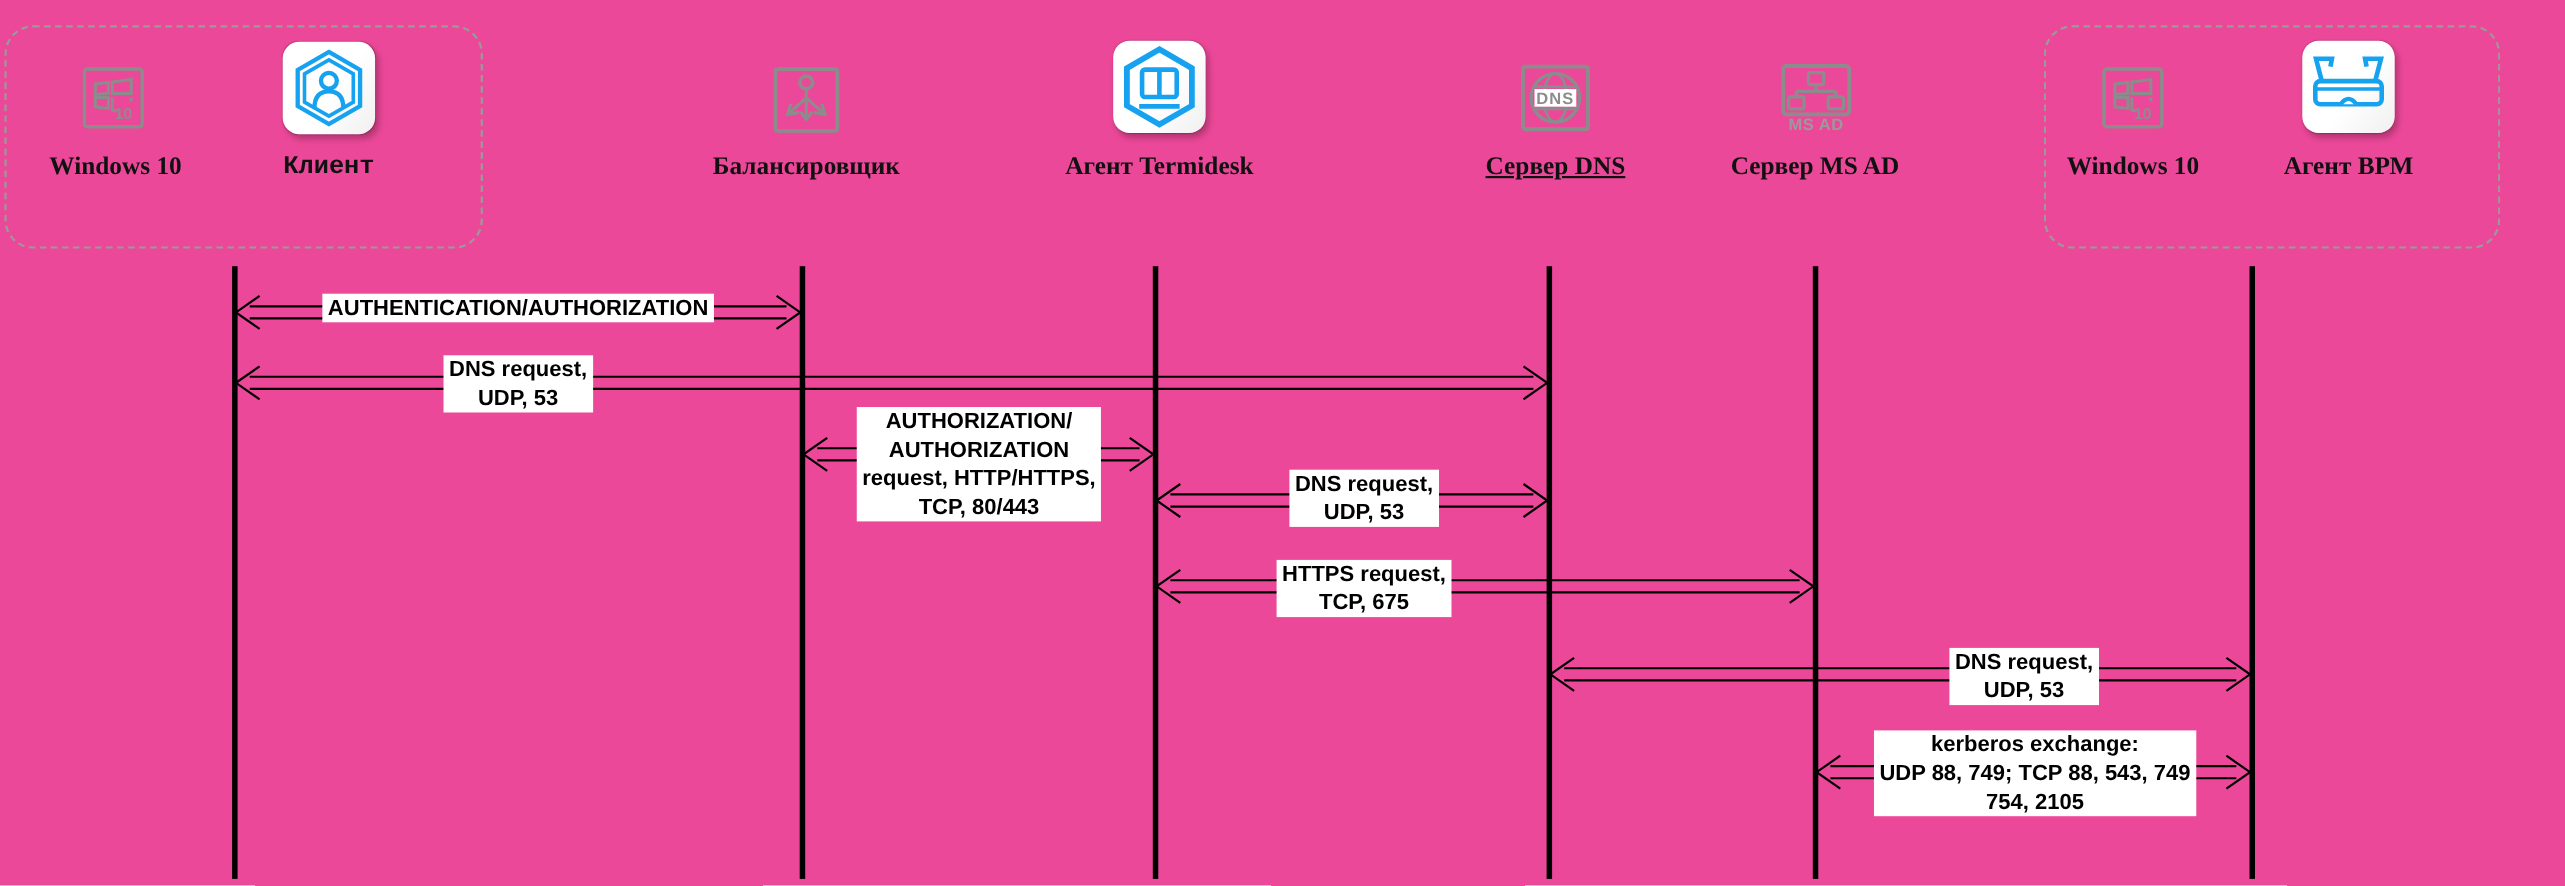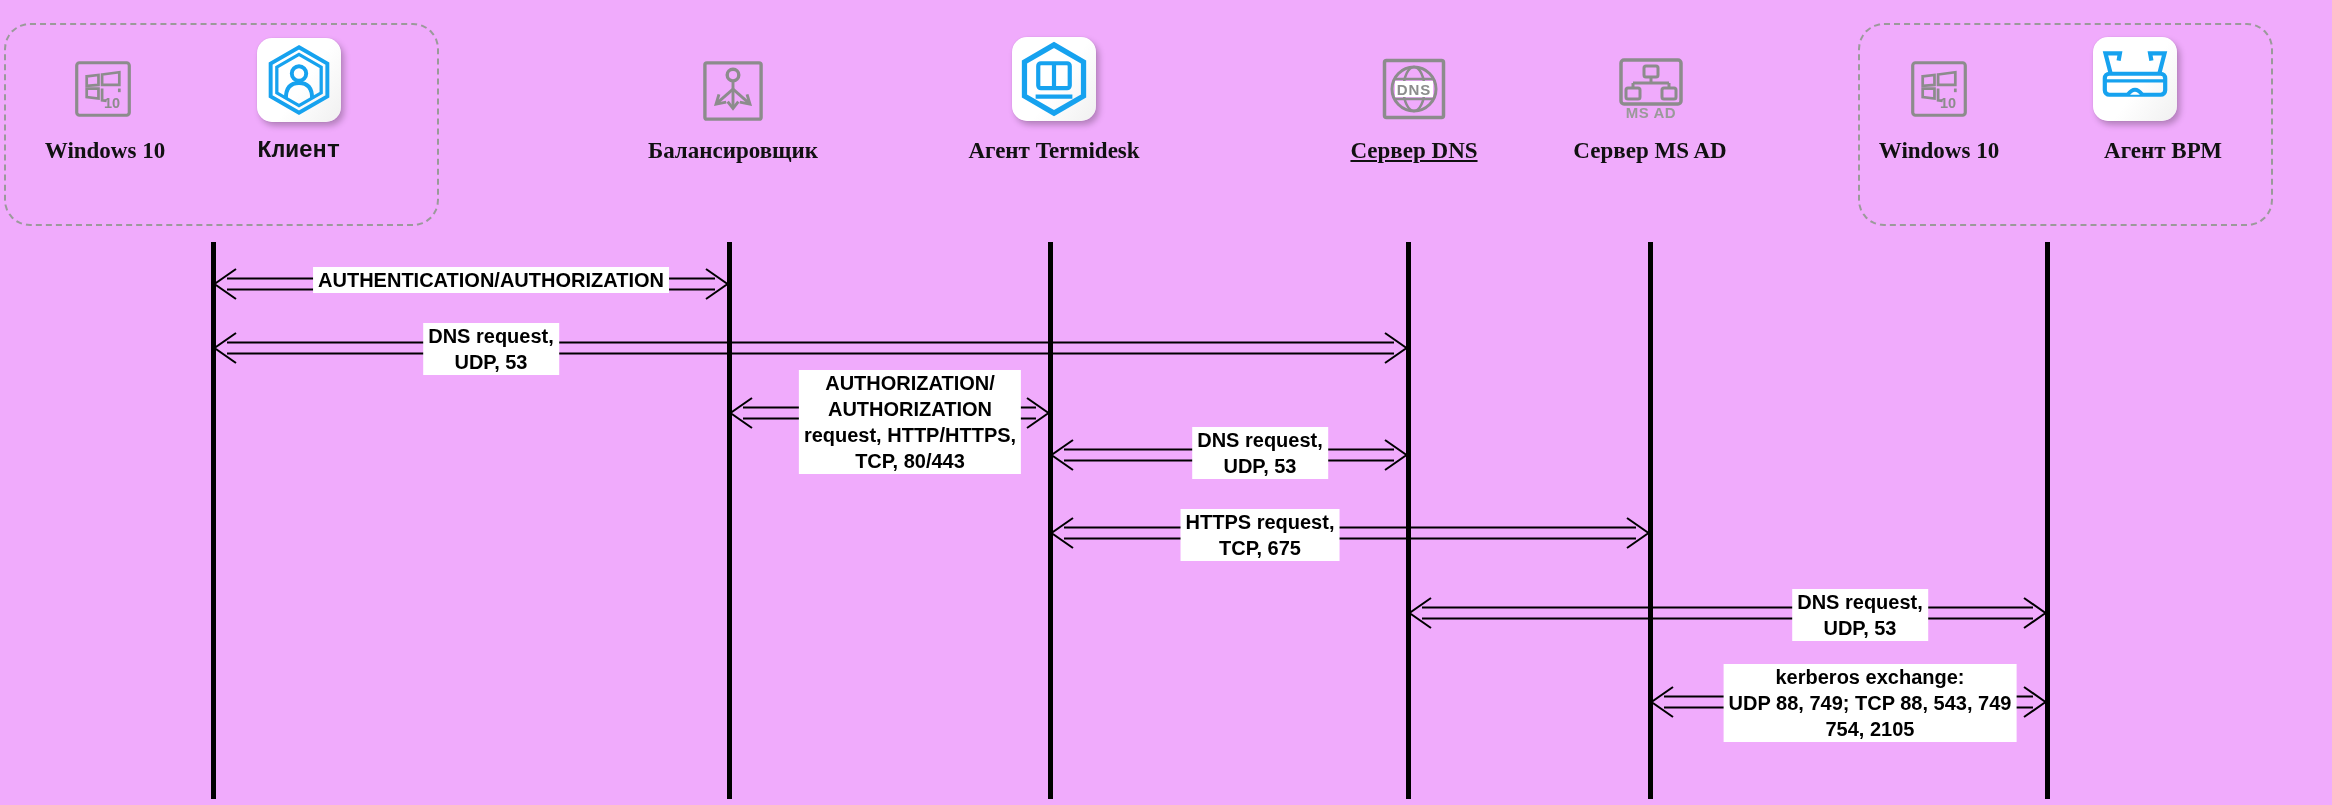--- a/index.html
+++ b/index.html
@@ -1,36 +1,36 @@
 <!DOCTYPE html>
 <html><head>
 <meta charset="utf-8">
 <style>
   html,body{margin:0;padding:0;background:#fff;}
-  #stage{position:relative;width:2332px;height:805px;background:#f0abfc;overflow:hidden;
+  #stage{position:relative;width:2332px;height:805px;background:#ec4899;overflow:hidden;
          font-family:"Liberation Sans",sans-serif;}
   
   .group{position:absolute;border:2px dashed #9a9a9a;border-radius:26px;background:transparent;}
   
   .p-label{position:absolute;top:138px;transform:translateX(-50%);white-space:nowrap;
            font-family:"Liberation Serif",serif;font-weight:bold;font-size:23px;color:#111;}
   
   .icon-gray{position:absolute;}
   .app-icon{position:absolute;width:84px;height:84px;border-radius:15px;
             background:linear-gradient(125deg,#ffffff 55%,#f0f0f0 100%);
             box-shadow:3px 4px 6px rgba(0,0,0,.25),0 0 1px rgba(0,0,0,.2);}
   .app-icon svg{position:absolute;left:0;top:0;}
   
   .lifeline{position:absolute;top:242px;height:557px;width:5px;background:#000;z-index:1;}
   
   .msg{position:absolute;left:0;top:0;width:0;height:0;}
   .msg svg{z-index:2;}
   .msg-label{position:absolute;transform:translate(-50%,-50%);z-index:3;background:#fff;
              padding:0 5px;text-align:center;font-weight:bold;font-size:20px;line-height:26px;
-             color:#000;margin-left:20px;}
+             color:#000;}
   .msg-label div{white-space:nowrap;}
   #icon-defs{position:absolute;width:0;height:0;overflow:hidden;}
 </style>
 </head>
 <body>
 
 <svg id="icon-defs" xmlns="http://www.w3.org/2000/svg" aria-hidden="true">
   <defs>
     <symbol id="sym-win10" viewBox="0 0 64 64">
       <g fill="none" stroke="#8c8c8c" stroke-width="3.5">
@@ -162,21 +162,21 @@
       </svg>
     </div>
 
   <div class="p-label" style="left:105px;">Windows 10</div>
   <div class="p-label" style="left:299px;font-family:Liberation Mono, monospace;">Клиент</div>
   <div class="p-label" style="left:733px;">Балансировщик</div>
   <div class="p-label" style="left:1054px;">Агент Termidesk</div>
   <div class="p-label" style="left:1414px;text-decoration:underline;">Сервер DNS</div>
   <div class="p-label" style="left:1650px;">Сервер MS AD</div>
   <div class="p-label" style="left:1939px;">Windows 10</div>
-  <div class="p-label" style="left:2135px;margin-left:28px;">Агент ВРМ</div>
+  <div class="p-label" style="left:2135px;">Агент ВРМ</div>
 
   <div class="lifeline" style="left:210.5px;"></div>
   <div class="lifeline" style="left:726.5px;"></div>
   <div class="lifeline" style="left:1047.5px;"></div>
   <div class="lifeline" style="left:1405.5px;"></div>
   <div class="lifeline" style="left:1647.5px;"></div>
   <div class="lifeline" style="left:2044.5px;"></div>
 
   <div class="msg">
     <div class="msg-label" style="left:471px;top:280px;">

